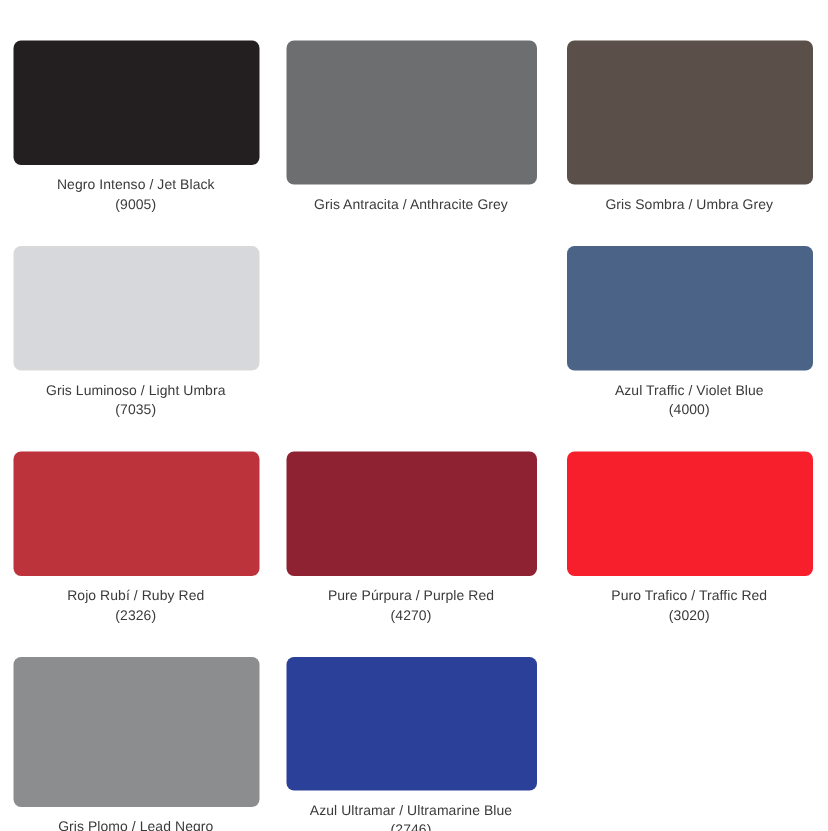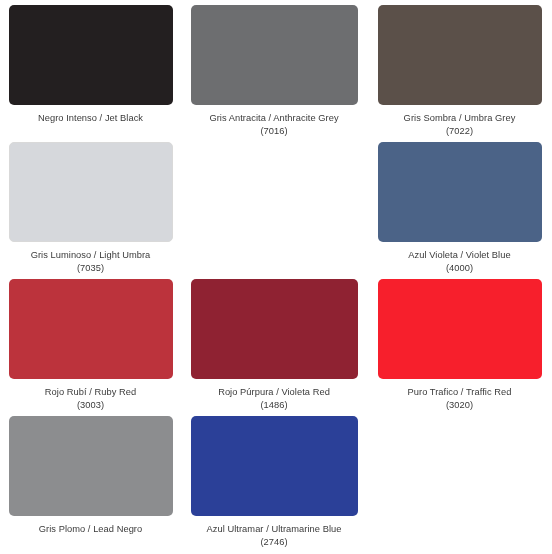--- a/index.html
+++ b/index.html
@@ -19,20 +19,21 @@
     grid-template-columns: 181px 186px 185px;
     grid-template-rows: 137px 137px 137px 143px;
     padding-top: 5px;
     box-sizing: border-box;
   }
 
   .swatch-cell {
     display: flex;
     flex-direction: column;
     align-items: center;
+    margin-top: 22px;
   }
 
   .swatch-chip {
     width: 164px;
     height: 100px;
     border-radius: 5px;
     box-sizing: border-box;
   }
   .swatch-cell.col2 .swatch-chip { width: 167px; }
   .swatch-cell.col3 .swatch-chip { width: 164px; }
@@ -61,65 +62,64 @@
   .swatch-cell.empty-cell .swatch-caption { visibility: hidden; }
 </style>
 </head>
 <body>
 
 <div id="swatch-grid">
     <div class="swatch-cell col1">
       <div class="swatch-chip" title="Negro Intenso / Jet Black" style="background: rgb(35, 31, 32);"></div>
       <div class="swatch-caption">
         <span class="swatch-name">Negro Intenso / Jet Black</span>
+        <span class="swatch-code">(9005)</span>
       </div>
     </div>
     <div class="swatch-cell col2">
       <div class="swatch-chip" title="Gris Antracita / Anthracite Grey" style="background: rgb(109, 110, 112);"></div>
       <div class="swatch-caption">
         <span class="swatch-name">Gris Antracita / Anthracite Grey</span>
-        <span class="swatch-code">(7016)</span>
       </div>
     </div>
     <div class="swatch-cell col3">
       <div class="swatch-chip" title="Gris Sombra / Umbra Grey" style="background: rgb(91, 80, 73);"></div>
       <div class="swatch-caption">
         <span class="swatch-name">Gris Sombra / Umbra Grey</span>
-        <span class="swatch-code">(7022)</span>
       </div>
     </div>
     <div class="swatch-cell col1">
       <div class="swatch-chip outlined" title="Gris Luminoso / Light Grey" style="background: rgb(214, 216, 220);"></div>
       <div class="swatch-caption">
         <span class="swatch-name">Gris Luminoso / Light Umbra</span>
         <span class="swatch-code">(7035)</span>
       </div>
     </div>
     <div class="swatch-cell col2">
       <div class="swatch-chip blank" title="Blanco Puro / Pure White" style="background: rgb(255, 255, 255);"></div>
     </div>
     <div class="swatch-cell col3">
       <div class="swatch-chip" title="Azul Violeta / Violet Blue" style="background: rgb(75, 99, 135);"></div>
       <div class="swatch-caption">
-        <span class="swatch-name">Azul Violeta / Violet Blue</span>
+        <span class="swatch-name">Azul Traffic / Violet Blue</span>
         <span class="swatch-code">(4000)</span>
       </div>
     </div>
     <div class="swatch-cell col1">
       <div class="swatch-chip" title="Rojo Rubí / Ruby Red" style="background: rgb(188, 51, 60);"></div>
       <div class="swatch-caption">
         <span class="swatch-name">Rojo Rubí / Ruby Red</span>
-        <span class="swatch-code">(3003)</span>
+        <span class="swatch-code">(2326)</span>
       </div>
     </div>
     <div class="swatch-cell col2">
       <div class="swatch-chip" title="Rojo Púrpura / Purple Red" style="background: rgb(143, 34, 50);"></div>
       <div class="swatch-caption">
-        <span class="swatch-name">Rojo Púrpura / Violeta Red</span>
-        <span class="swatch-code">(1486)</span>
+        <span class="swatch-name">Pure Púrpura / Purple Red</span>
+        <span class="swatch-code">(4270)</span>
       </div>
     </div>
     <div class="swatch-cell col3">
       <div class="swatch-chip" title="Rojo Trafico / Traffic Red" style="background: rgb(247, 31, 44);"></div>
       <div class="swatch-caption">
         <span class="swatch-name">Puro Trafico / Traffic Red</span>
         <span class="swatch-code">(3020)</span>
       </div>
     </div>
     <div class="swatch-cell col1">

